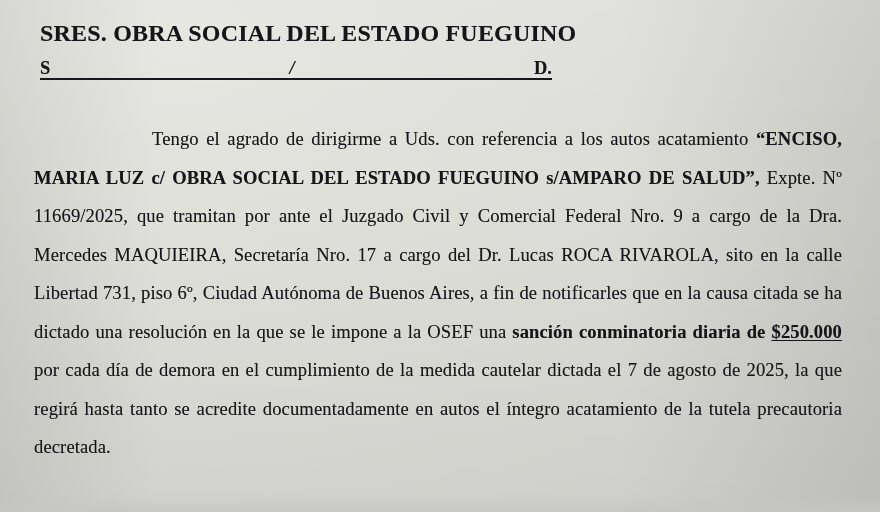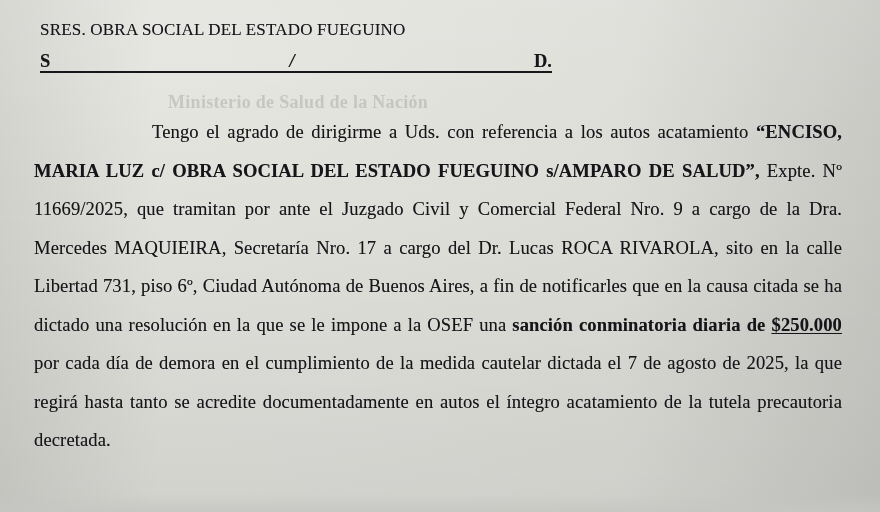--- a/index.html
+++ b/index.html
@@ -40,22 +40,22 @@
     pointer-events: none;
   }
 
   .content {
     position: relative;
     z-index: 2;
     color: #16161a;
   }
 
   .heading {
-    font-weight: normal;
-    font-size: 17px;
+    font-weight: bold;
+    font-size: 24px;
     letter-spacing: 0.2px;
     margin: 6px 0 0 6px;
   }
 
   
   .salutation-line {
     display: flex;
     align-items: flex-end;
     margin: 12px 0 0 6px;
     width: 512px;
@@ -125,21 +125,20 @@
     background: linear-gradient(180deg, rgba(210,211,206,0) 0%, rgba(198,199,194,0.85) 100%);
     z-index: 3;
     pointer-events: none;
   }
 </style>
 </head>
 <body>
 
 <div class="page">
 
-  <div class="ghost">Ministerio de Salud de la Nación</div>
 
   <div class="content">
 
     <div class="heading">SRES. OBRA SOCIAL DEL ESTADO FUEGUINO</div>
 
     <div class="salutation-line">
       <span class="sal-s">S</span>
       <span class="sal-rule"></span>
       <span class="sal-slash">/</span>
       <span class="sal-rule"></span>

